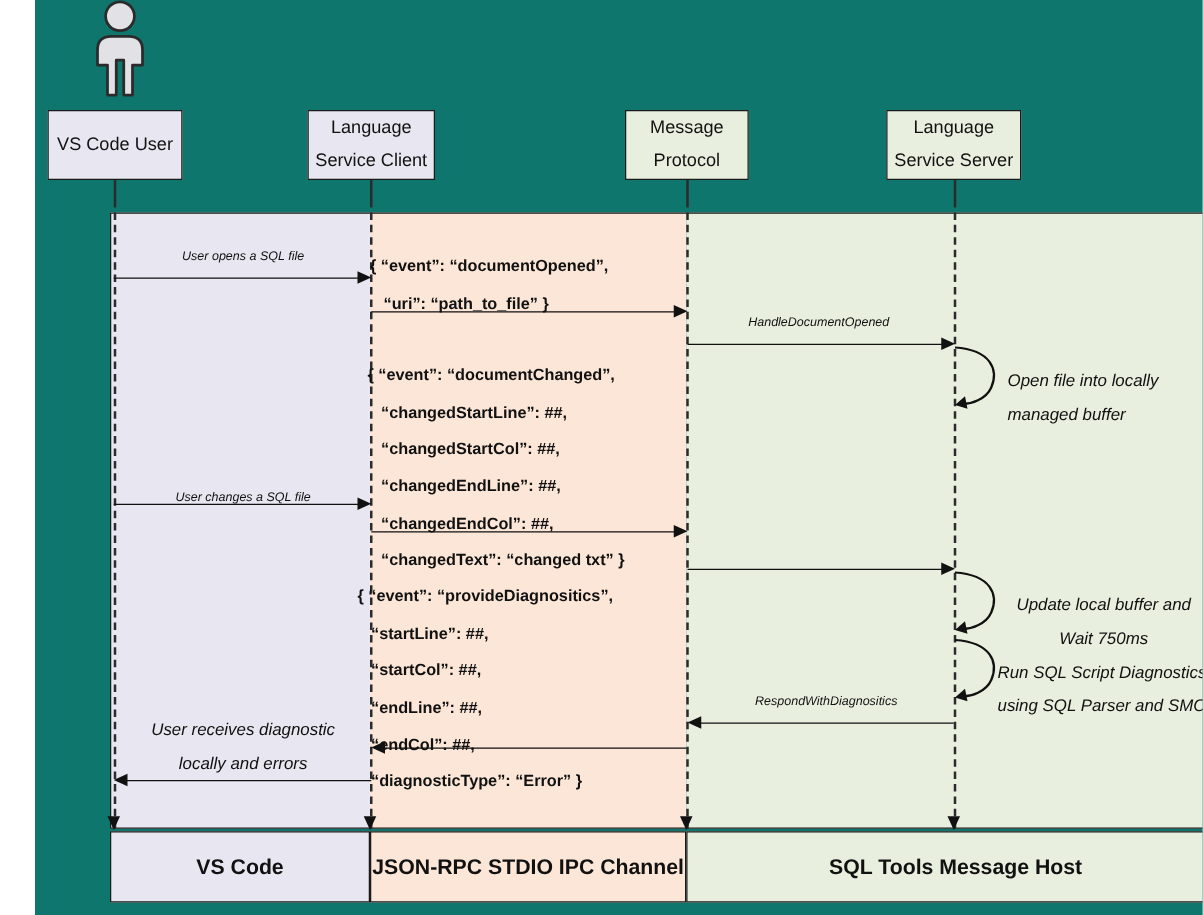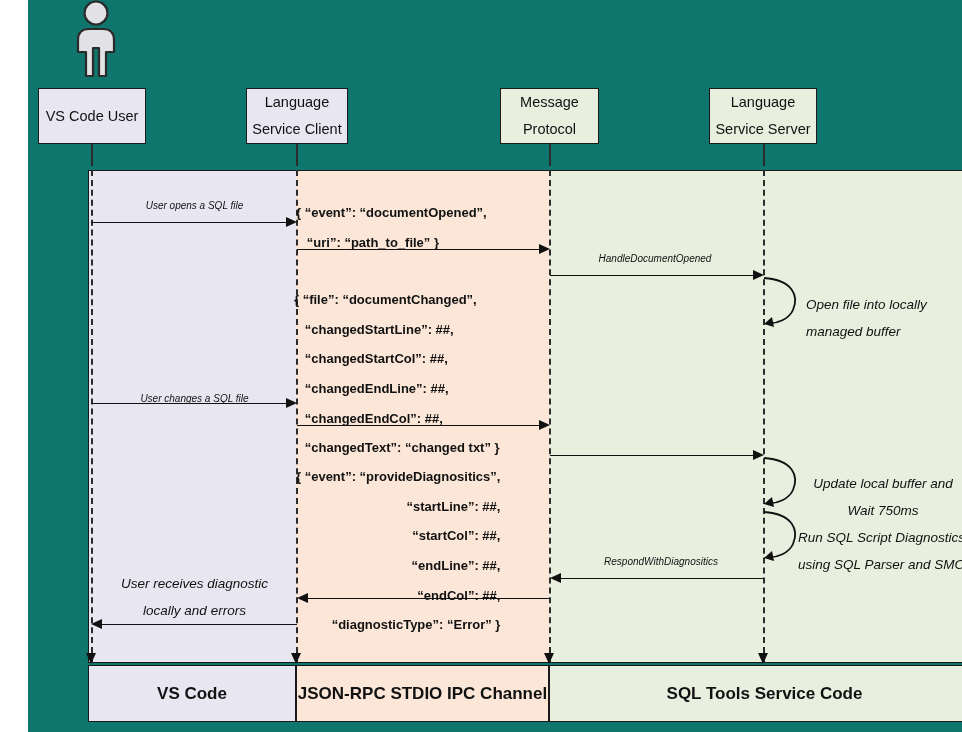--- a/index.html
+++ b/index.html
@@ -184,21 +184,21 @@
   <div class="arrowhead-r" style="left:725px; top:270px;"></div>
 
   <div class="selfloop" style="left:735px; top:276px; width:42px; height:52px;">
     <svg width="42" height="52" viewBox="0 0 42 52">
       <path d="M1 2 C 30 4, 36 20, 30 34 C 26 43, 14 48, 5 47" fill="none" stroke="#111111" stroke-width="1.8"></path>
       <polygon points="9,41 1,48 11,51" fill="#111111"></polygon>
     </svg>
   </div>
   <div class="note" style="left:778px; top:291px;"><span>Open file into locally</span><br><span>managed buffer</span></div>
 
-  <div class="json-block" style="left:266px; top:285px;"><span>{ “file”: “documentChanged”,</span><br><span>   “changedStartLine”: ##,</span><br><span>   “changedStartCol”: ##,</span><br><span>   “changedEndLine”: ##,</span><br><span>   “changedEndCol”: ##,</span><br><span>   “changedText”: “changed txt” }</span></div>
+  <div class="json-block" style="left:266px; top:285px;"><span>{ “event”: “documentChanged”,</span><br><span>   “changedStartLine”: ##,</span><br><span>   “changedStartCol”: ##,</span><br><span>   “changedEndLine”: ##,</span><br><span>   “changedEndCol”: ##,</span><br><span>   “changedText”: “changed txt” }</span></div>
 
   <div class="msg-label" style="left:64px; top:393px; width:205px;">User changes a SQL file</div>
   <div class="msg" style="left:63px; top:403px; width:200px;"></div>
   <div class="arrowhead-r" style="left:258px; top:398px;"></div>
 
   <div class="msg" style="left:269px; top:425px; width:247px;"></div>
   <div class="arrowhead-r" style="left:511px; top:420px;"></div>
 
   <div class="msg" style="left:522px; top:455px; width:208px;"></div>
   <div class="arrowhead-r" style="left:725px; top:450px;"></div>
@@ -212,21 +212,21 @@
   <div class="note center" style="left:770px; top:470px; width:170px;"><span>Update local buffer and</span><br><span>Wait 750ms</span></div>
 
   <div class="selfloop" style="left:735px; top:510px; width:42px; height:52px;">
     <svg width="42" height="52" viewBox="0 0 42 52">
       <path d="M1 2 C 30 4, 36 20, 30 34 C 26 43, 14 48, 5 47" fill="none" stroke="#111111" stroke-width="1.8"></path>
       <polygon points="9,41 1,48 11,51" fill="#111111"></polygon>
     </svg>
   </div>
   <div class="note" style="left:770px; top:524px;"><span>Run SQL Script Diagnostics</span><br><span>using SQL Parser and SMO</span></div>
 
-  <div class="json-block" style="left:268px; top:462px;text-align:right;"><span>{ “event”: “provideDiagnositics”,</span><br><span>   “startLine”: ##,</span><br><span>   “startCol”: ##,</span><br><span>   “endLine”: ##,</span><br><span>   “endCol”: ##,</span><br><span>   “diagnosticType”: “Error” }</span></div>
+  <div class="json-block" style="left:258px; top:462px;"><span>{ “event”: “provideDiagnositics”,</span><br><span>   “startLine”: ##,</span><br><span>   “startCol”: ##,</span><br><span>   “endLine”: ##,</span><br><span>   “endCol”: ##,</span><br><span>   “diagnosticType”: “Error” }</span></div>
 
   <div class="msg-label" style="left:524px; top:556px; width:218px;text-align:center;">RespondWithDiagnositics</div>
   <div class="msg" style="left:532px; top:578px; width:203px;"></div>
   <div class="arrowhead-l" style="left:522px; top:573px;"></div>
 
   <div class="msg" style="left:279px; top:598px; width:242px;"></div>
   <div class="arrowhead-l" style="left:269px; top:593px;"></div>
 
   <div class="note center" style="left:64px; top:570px; width:205px;"><span>User receives diagnostic</span><br><span>locally and errors</span></div>
   <div class="msg" style="left:73px; top:624px; width:196px;"></div>
@@ -237,16 +237,16 @@
   <div class="arrowhead-d" style="left:516px; top:653px;"></div>
   <div class="arrowhead-d" style="left:730px; top:653px;"></div>
 
   <div class="footer-cell" style="left:60px; top:665px; width:208px; height:57px; background:#e8e6f0;">
     <span>VS Code</span>
   </div>
   <div class="footer-cell" style="left:268px; top:665px; width:253px; height:57px; background:#fbe6d8;">
     <span>JSON-RPC STDIO IPC Channel</span>
   </div>
   <div class="footer-cell" style="left:521px; top:665px; width:431px; height:57px; background:#e9efdf;">
-    <span>SQL Tools Service Code</span>
+    <span>SQL Tools Message Host</span>
   </div>
 
 </div>
 
 </body></html>

